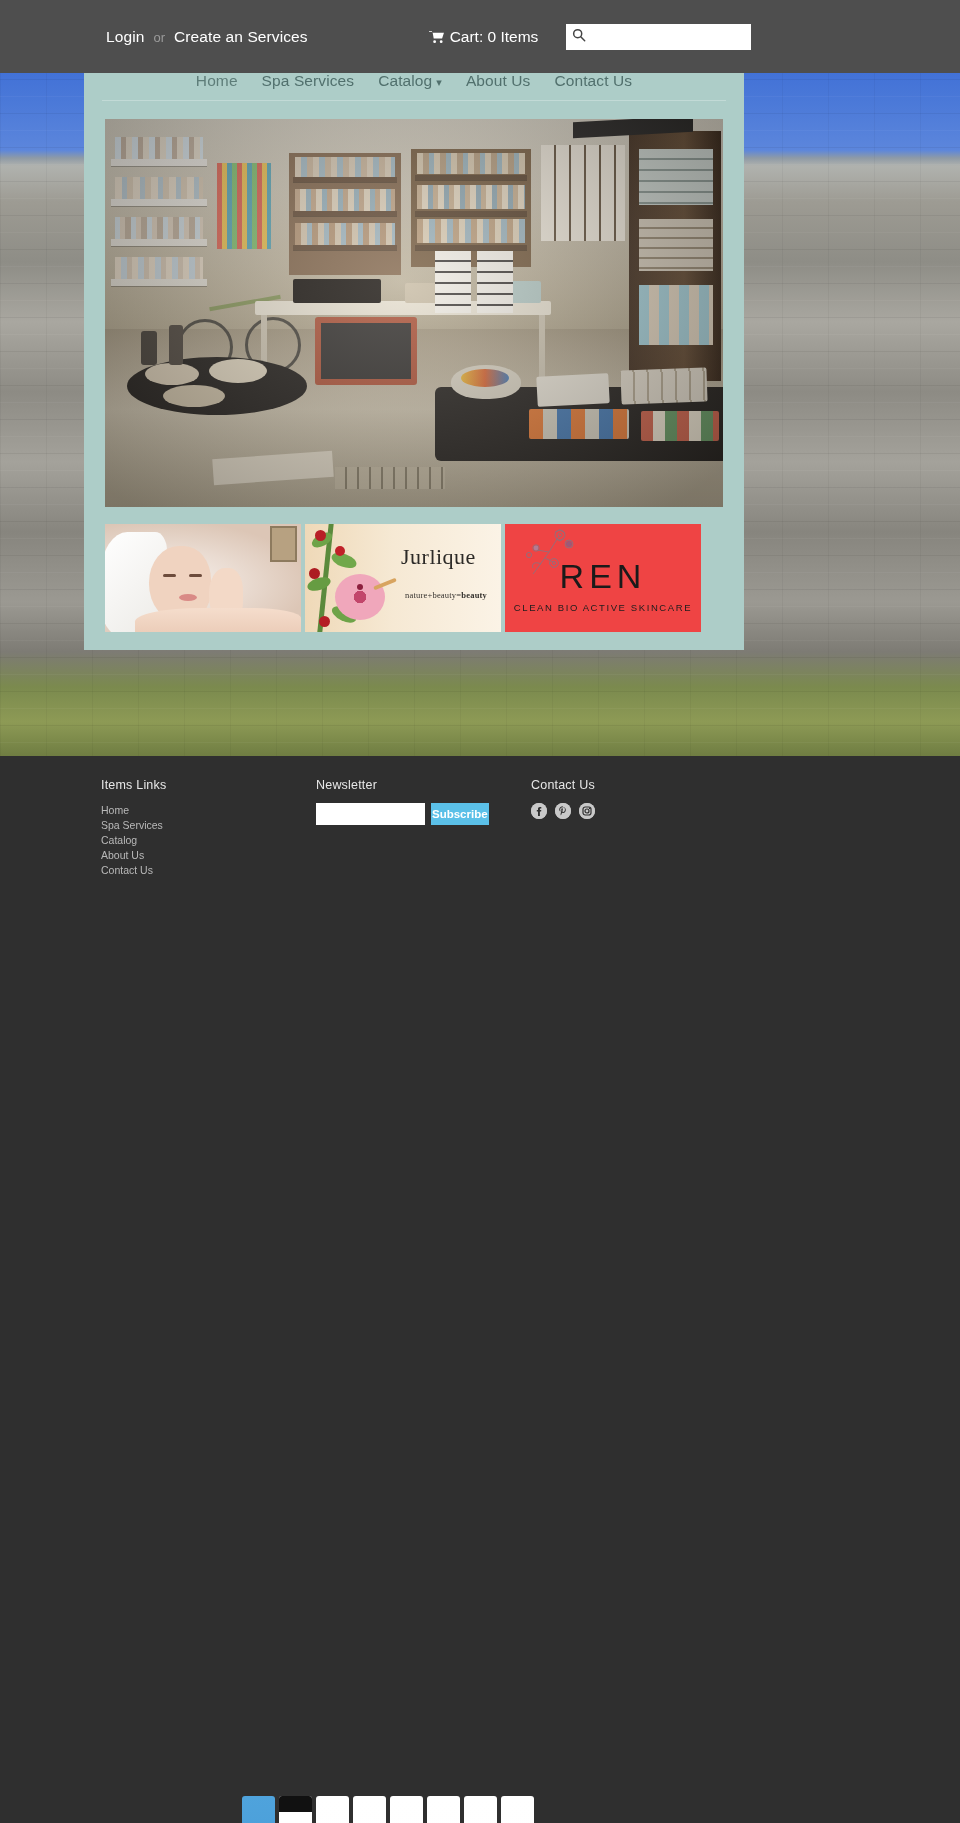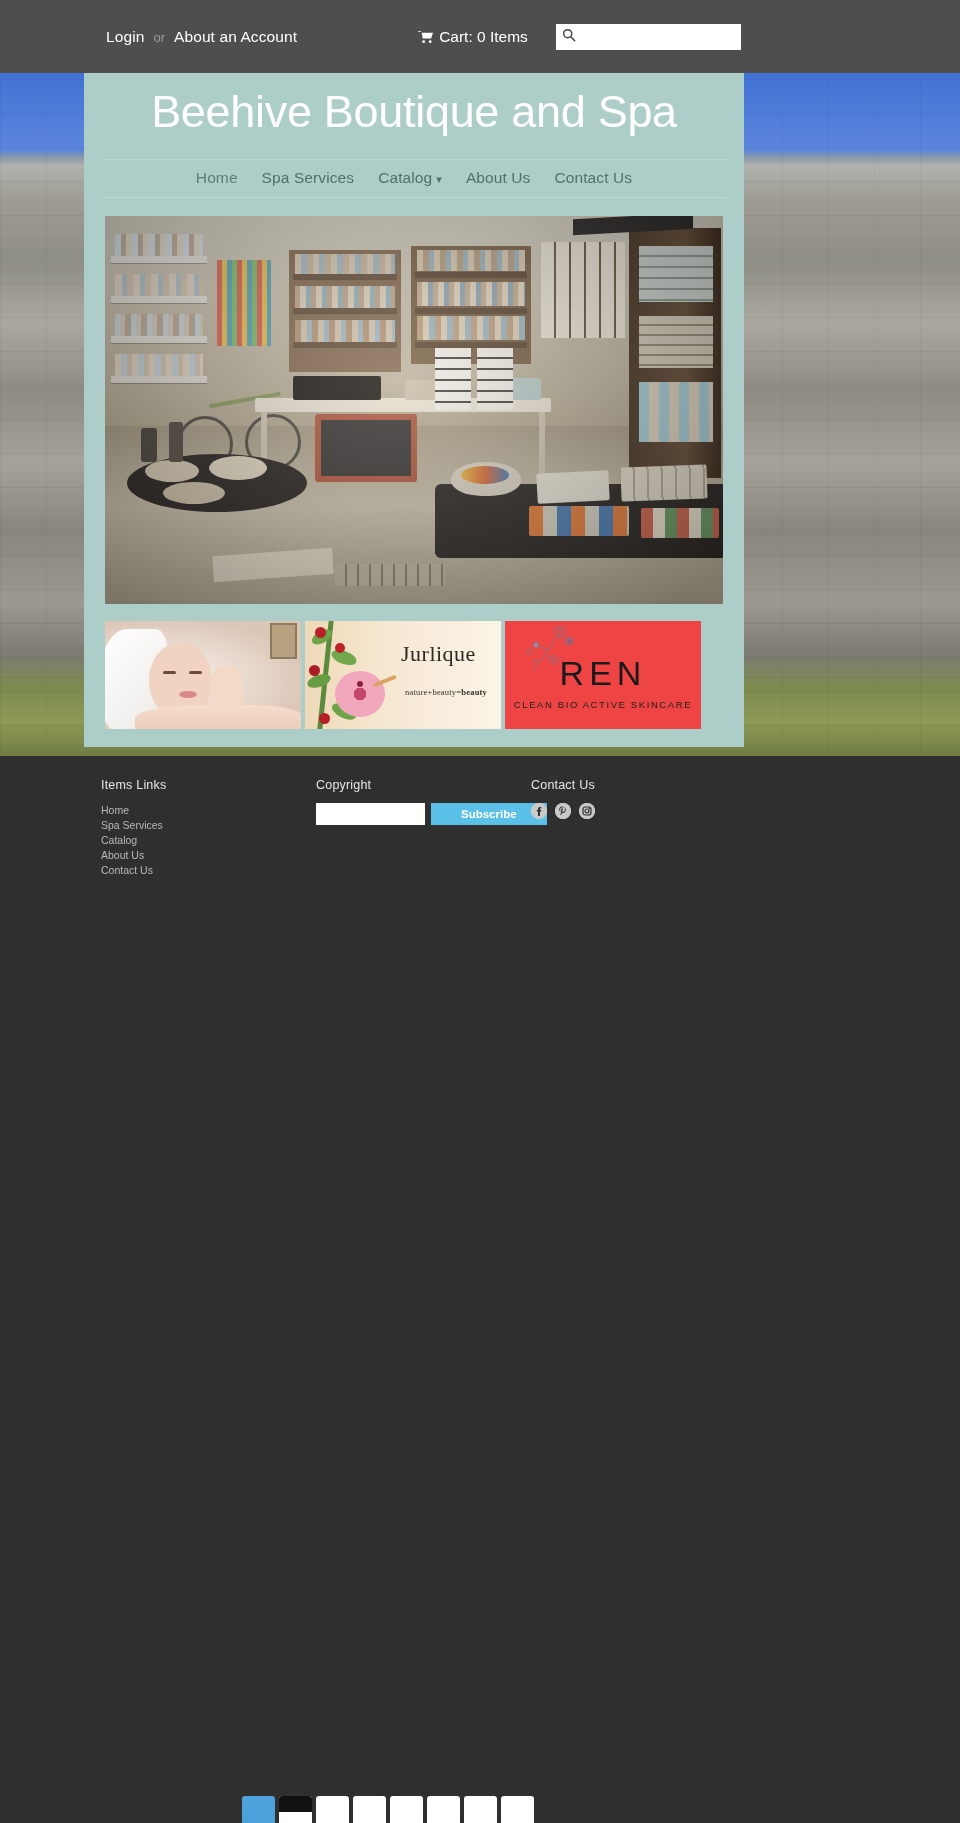--- a/index.html
+++ b/index.html
@@ -292,21 +292,21 @@
     background: #ffffff;
     border: none;
     outline: none;
     font-size: 11px;
     padding: 0 5px;
     font-family: "Liberation Sans", sans-serif;
   }
   .subscribe-btn {
     margin-left: 6px;
     height: 22px;
-    padding: 0 30px;
+    padding: 0 1px;
     background: #5bc0e8;
     color: #ffffff;
     border: none;
     font-size: 11.5px;
     font-weight: 700;
     cursor: pointer;
     font-family: "Liberation Sans", sans-serif;
   }
   .social-row { display: flex; gap: 8px; align-items: center; margin-top: 2px; }
   .soc {
@@ -382,21 +382,21 @@
 </head>
 <body>
 
 <div class="page-bg"></div>
 <div class="brick-tex"></div>
 
 <div class="topbar">
   <div class="topbar-left">
     <a href="#">Login</a>
     <span class="sep">or</span>
-    <a href="#">About an Account</a>
+    <a href="#">Create an Services</a>
   </div>
   <div class="topbar-right">
     <a href="#" class="cart-link">
       <span class="cart-icon">
         <svg width="15" height="14" viewBox="0 0 16 15" fill="#ffffff">
           <path d="M0 1h3l.6 2H16l-2 6H5L4 3.6 3 1.8H0V1z"></path>
           <circle cx="6" cy="12.5" r="1.5"></circle>
           <circle cx="13" cy="12.5" r="1.5"></circle>
         </svg>
       </span>
@@ -409,21 +409,20 @@
           <line x1="10" y1="10" x2="14.5" y2="14.5" stroke-linecap="round"></line>
         </svg>
       </span>
       <input type="text" placeholder="" style="">
     </div>
   </div>
 </div>
 
 <div class="site">
 
-  <h1 class="site-title">Beehive Boutique and Spa</h1>
 
   <div class="nav-wrap">
     <nav class="nav">
       <a href="#" class="active">
           <span>Home</span>
         </a>
       <a href="#">
           <span>Spa Services</span>
         </a>
       <a href="#">
@@ -594,21 +593,21 @@
       <div class="fcol-links">
         <a href="#">Home</a>
         <a href="#">Spa Services</a>
         <a href="#">Catalog</a>
         <a href="#">About Us</a>
         <a href="#">Contact Us</a>
       </div>
     </div>
 
     <div class="col-news">
-      <div class="fcol-title">Copyright</div>
+      <div class="fcol-title">Newsletter</div>
       <div class="news-row">
         <input type="text" class="news-input" placeholder="" style="">
         <button class="subscribe-btn">Subscribe</button>
       </div>
     </div>
 
     <div class="col-follow">
       <div class="fcol-title">Contact Us</div>
       <div class="social-row">
         <a href="#" class="soc">

